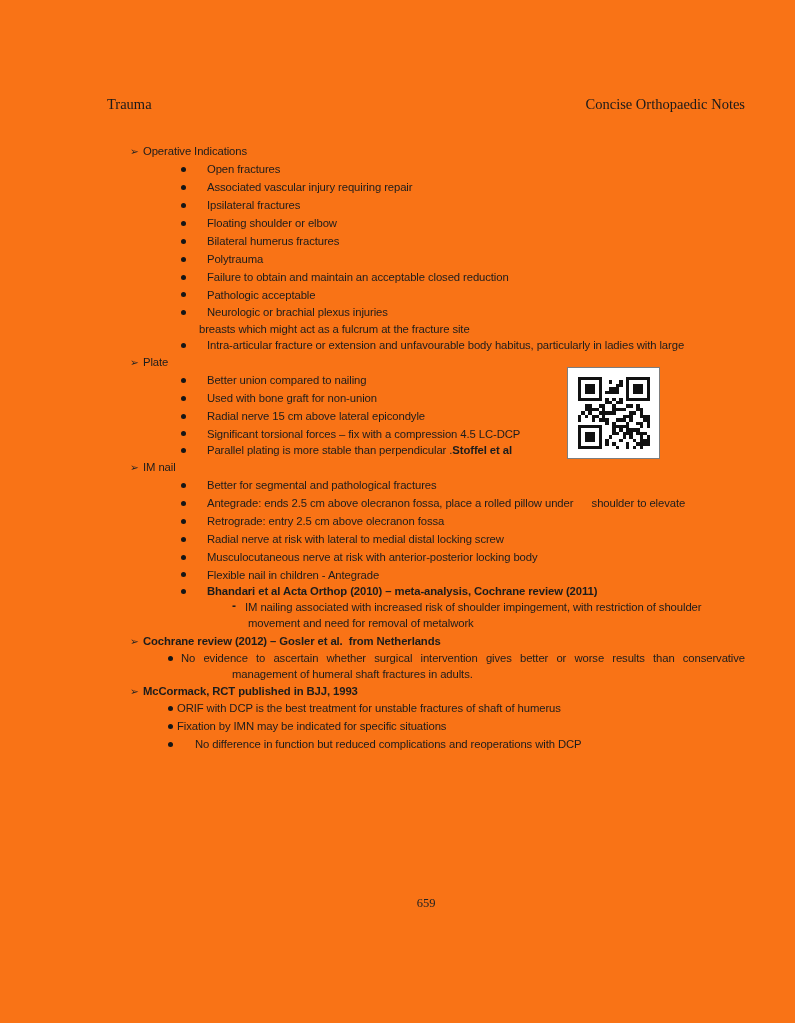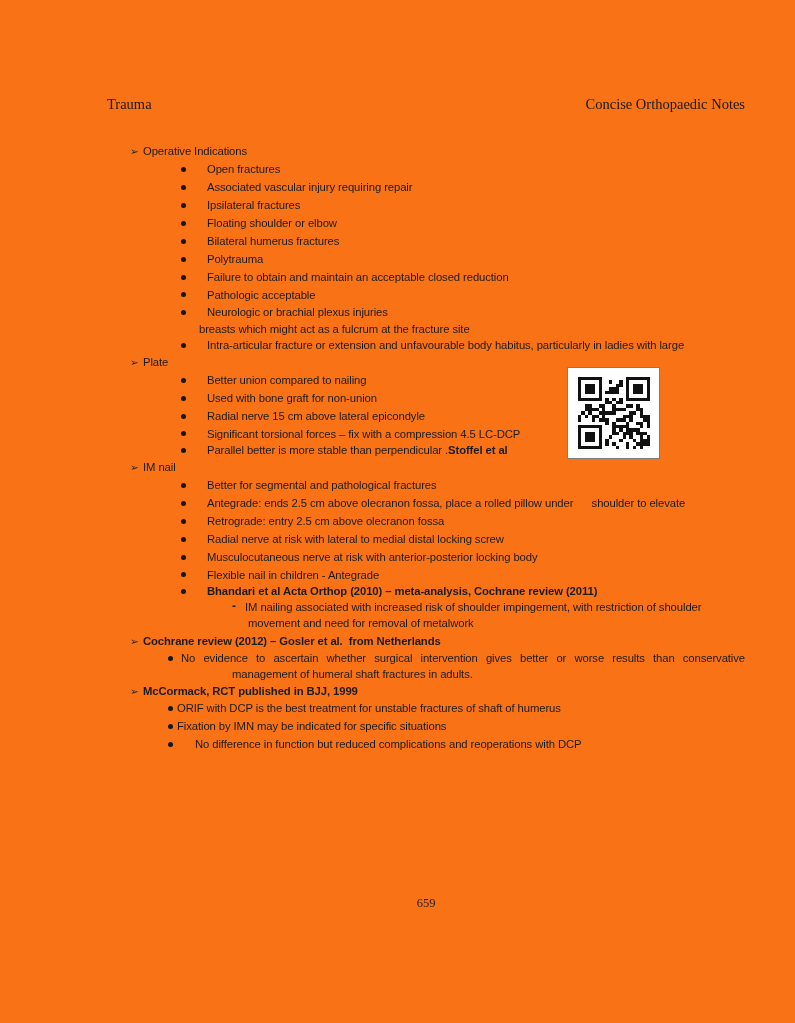--- a/index.html
+++ b/index.html
@@ -130,21 +130,21 @@
       <div class="row ln-b1" style="height: 18px;">
         <span class="marker dot"></span>
         <span class="txt"><span>Radial nerve 15 cm above lateral epicondyle</span></span>
       </div>
       <div class="row ln-b1" style="height: 17px;">
         <span class="marker dot"></span>
         <span class="txt"><span>Significant torsional forces – fix with a compression 4.5 LC-DCP</span></span>
       </div>
       <div class="row ln-b1" style="height: 16px;">
         <span class="marker dot"></span>
-        <span class="txt"><span>Parallel better is more stable than perpendicular .</span><span class="b">Stoffel et al</span></span>
+        <span class="txt"><span>Parallel plating is more stable than perpendicular .</span><span class="b">Stoffel et al</span></span>
       </div>
       <div class="row ln-h" style="height: 18px;">
         <span class="marker arrow">➢</span>
         <span class="txt"><span>IM nail</span></span>
       </div>
       <div class="row ln-b1" style="height: 18px;">
         <span class="marker dot"></span>
         <span class="txt"><span>Better for segmental and pathological fractures</span></span>
       </div>
       <div class="row ln-b1" style="height: 18px;">
@@ -184,21 +184,21 @@
       </div>
       <div class="row ln-b2 justify" style="height: 16px;">
         <span class="marker dot"></span>
         <span class="txt"><span>No evidence to ascertain whether surgical intervention gives better or worse results than conservative</span></span>
       </div>
       <div class="row ln-cont2" style="height: 16px;">
         <span class="txt"><span>management of humeral shaft fractures in adults.</span></span>
       </div>
       <div class="row ln-h" style="height: 17px;">
         <span class="marker arrow">➢</span>
-        <span class="txt"><span class="b">McCormack, RCT published in BJJ, 1999</span></span>
+        <span class="txt"><span class="b">McCormack, RCT published in BJJ, 1993</span></span>
       </div>
       <div class="row ln-b2a" style="height: 18px;">
         <span class="marker dot"></span>
         <span class="txt"><span>ORIF with DCP is the best treatment for unstable fractures of shaft of humerus</span></span>
       </div>
       <div class="row ln-b2a" style="height: 18px;">
         <span class="marker dot"></span>
         <span class="txt"><span>Fixation by IMN may be indicated for specific situations</span></span>
       </div>
       <div class="row ln-b2b" style="height: 18px;">

